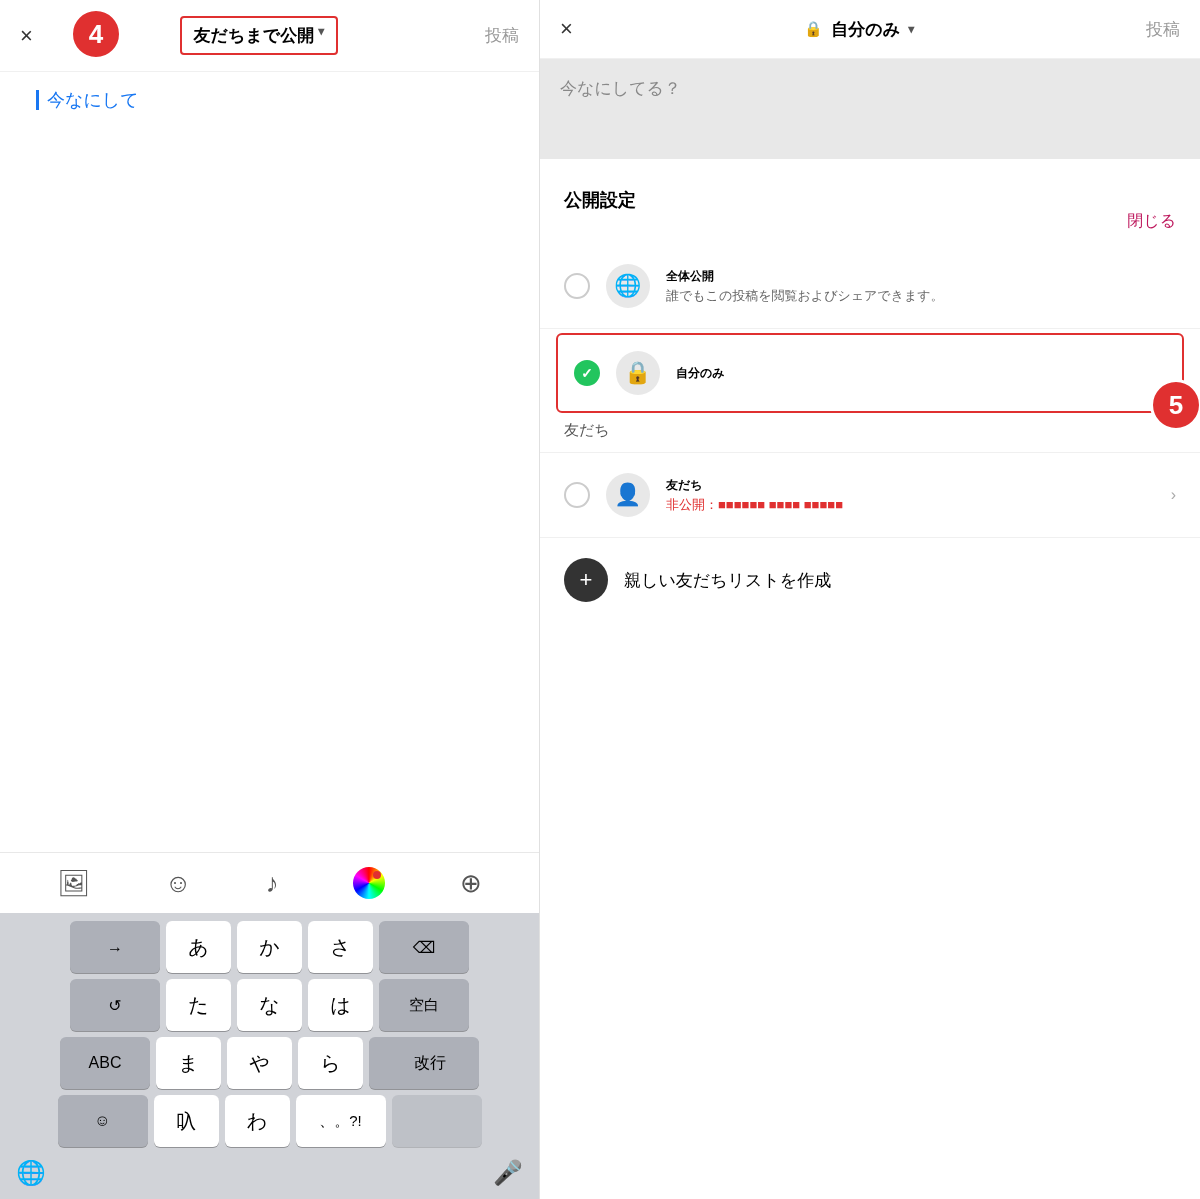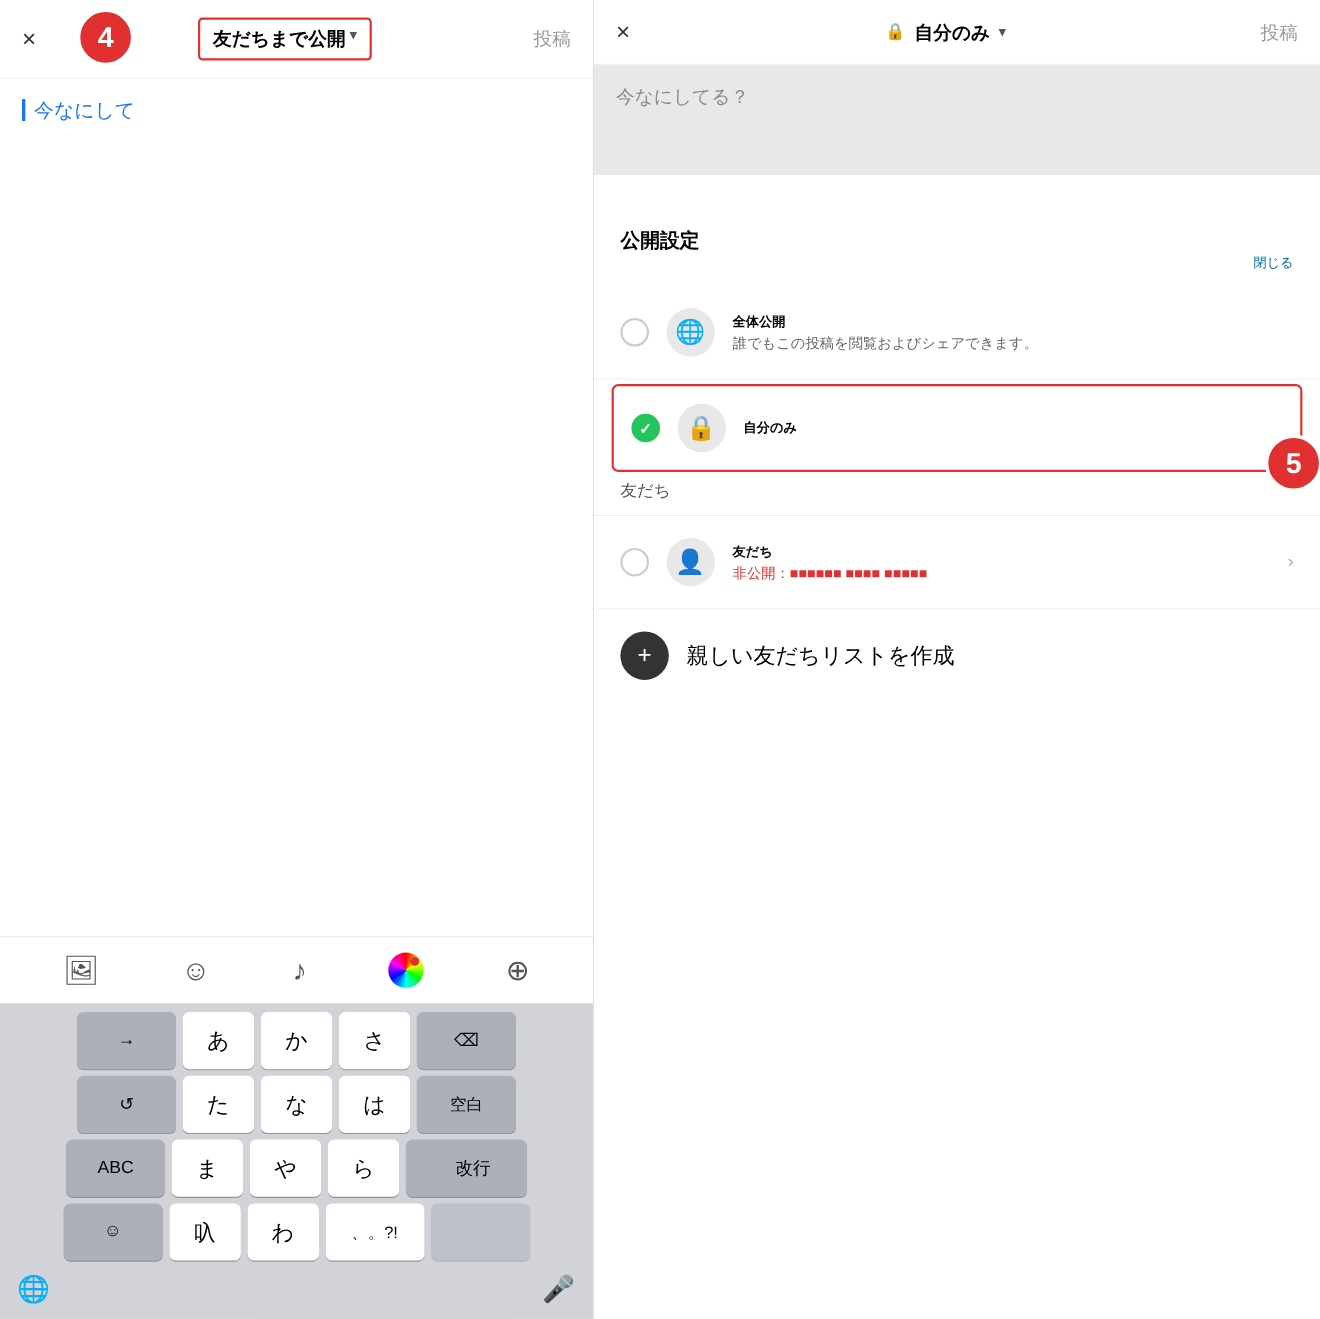--- a/index.html
+++ b/index.html
@@ -76,21 +76,21 @@
       align-items: center;
       justify-content: center;
       color: #fff;
       font-size: 26px;
       font-weight: 700;
       z-index: 10;
       border: 3px solid #fff;
     }
 
     .left-compose {
-      padding: 16px 20px;
+      padding: 16px 36px;
       flex: 1;
     }
 
     .left-compose .compose-text {
       color: #1877f2;
       font-size: 18px;
       border-left: 3px solid #1877f2;
       padding-left: 8px;
     }
 
@@ -250,32 +250,32 @@
     .privacy-settings {
       background: #fff;
       flex: 1;
       overflow-y: auto;
     }
 
     .privacy-header-row {
       display: flex;
       justify-content: space-between;
       align-items: center;
-      padding: 28px 24px 16px 24px;
+      padding: 8px 24px 16px 24px;
     }
 
     .privacy-header-row .title {
       font-size: 18px;
       font-weight: 600;
       color: #000;
     }
 
     .privacy-header-row .close-text {
-      font-size: 12px;
-      color: #0369a1;
+      font-size: 16px;
+      color: #be185d;
       cursor: pointer;
       margin-top: 44px;
     }
 
     .privacy-option {
       display: flex;
       align-items: center;
       padding: 16px 24px;
       gap: 16px;
       cursor: pointer;
@@ -398,21 +398,21 @@
       display: flex;
       align-items: center;
       justify-content: center;
       color: #fff;
       font-size: 22px;
       font-weight: 300;
       flex-shrink: 0;
     }
 
     .create-list-label {
-      font-size: 20px;
+      font-size: 17px;
       color: #000;
     }
   </style>
 </head>
 <body>
 
 <div class="left-panel">
   <div class="left-header">
     <span class="close-btn">×</span>
     <div class="privacy-btn">

